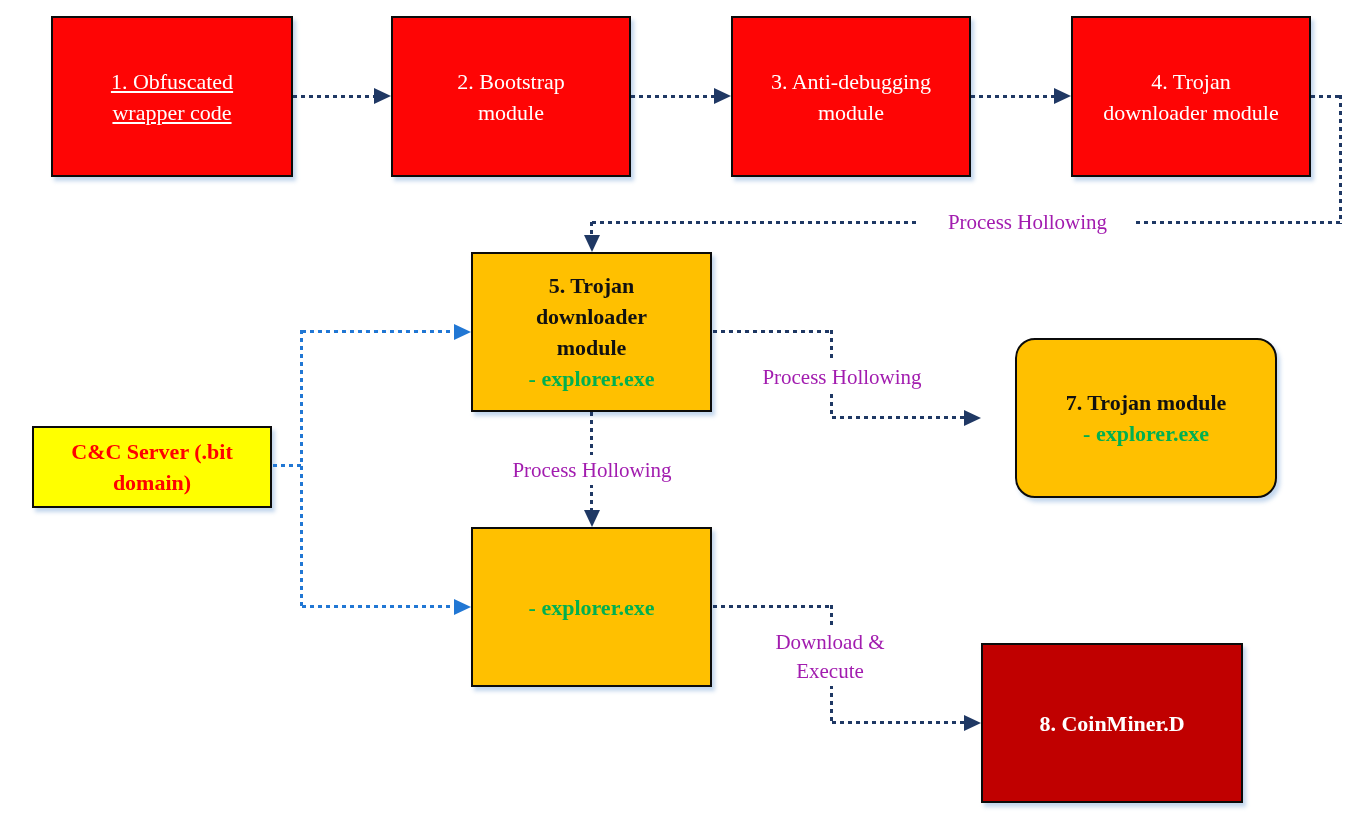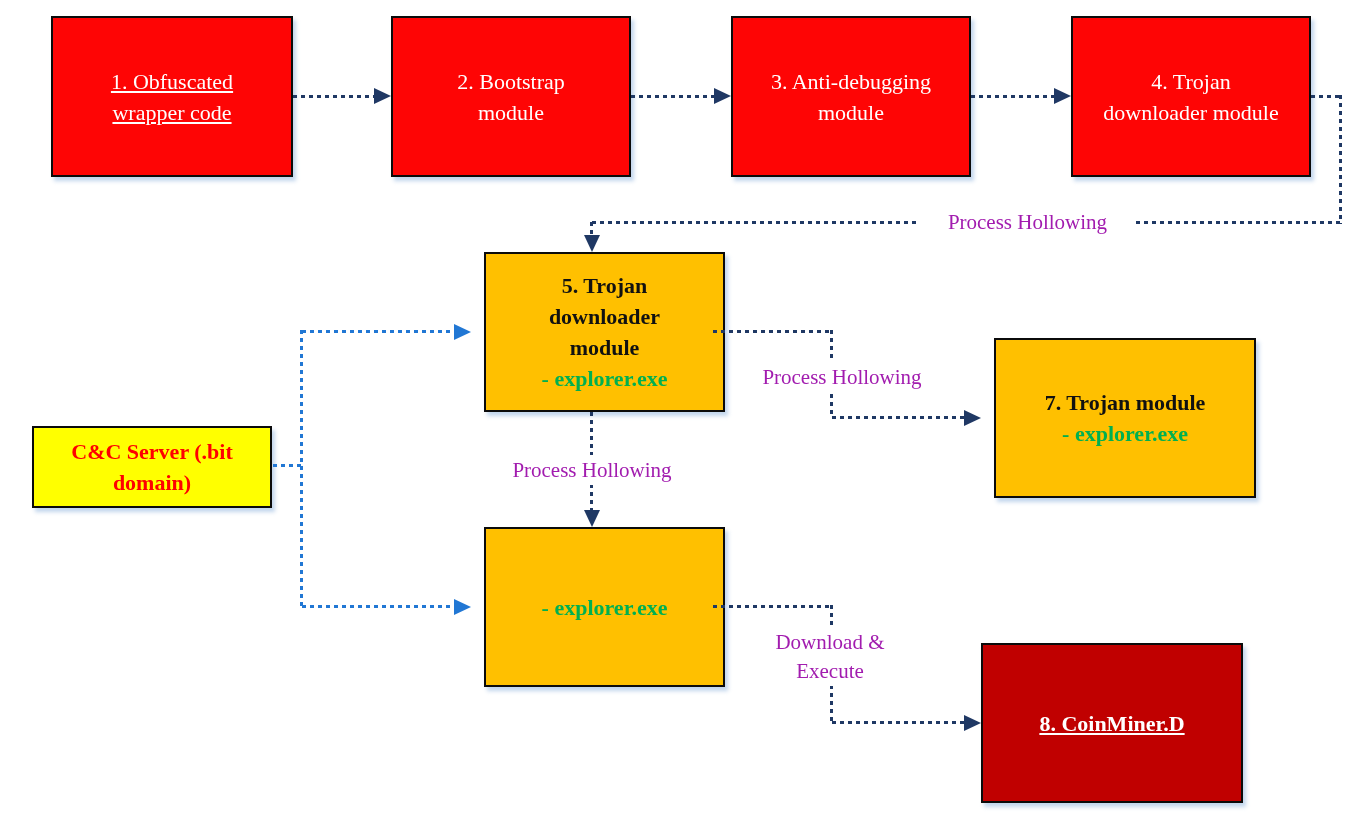--- a/index.html
+++ b/index.html
@@ -22,22 +22,22 @@
     align-items: center;
     justify-content: center;
     text-align: center;
     box-shadow: 3px 4px 4px rgba(120, 165, 215, 0.45);
     font-size: 22px;
     line-height: 31px;
   }
   .box .inner { width: 100%; }
   .box .inner.narrow { max-width: 176px; margin: 0 auto; }
   .box-red      { background: #fe0505; color: #ffffff; font-weight: 400; }
-  .box-gold     { background: #ffc000; color: #111111; font-weight: 700; margin-left: 13px; }
-  .box-darkred  { background: #c00000; color: #ffffff; font-weight: 700; text-decoration: underline; }
+  .box-gold     { background: #ffc000; color: #111111; font-weight: 700; }
+  .box-darkred  { background: #c00000; color: #ffffff; font-weight: 700; }
   .box-yellow   { background: #ffff00; color: #ff0000; font-weight: 700; }
   .subtitle     { color: #00b050; font-weight: 700; }
   .nowrap       { white-space: nowrap; }
 
   
   .hline {
     position: absolute;
     height: 3px;
     background: repeating-linear-gradient(90deg, var(--c) 0 4px, transparent 4px 8px);
   }
@@ -89,21 +89,21 @@
 
   <div class="box box-gold" style="left:471px; top:252px; width:241px; height:160px;">
     <div class="inner narrow">5. Trojan downloader module</div>
     <div class="inner subtitle">- explorer.exe</div>
   </div>
 
   <div class="box box-gold" style="left:471px; top:527px; width:241px; height:160px;">
     <div class="inner subtitle">- explorer.exe</div>
   </div>
 
-  <div class="box box-gold" style="left:981px; top:338px; width:262px; height:160px;">
+  <div class="box box-gold" style="left:1015px; top:338px; width:262px; height:160px;border-radius:20px;">
     <div class="inner nowrap">7. Trojan module</div>
     <div class="inner subtitle">- explorer.exe</div>
   </div>
 
   <div class="box box-darkred" style="left:981px; top:643px; width:262px; height:160px;">
     <div class="inner nowrap">8. CoinMiner.D</div>
   </div>
 
   <div class="box box-yellow" style="left:32px; top:426px; width:240px; height:82px;">
     <div class="inner" style="max-width:200px; margin:8px auto;">C&amp;C Server (.bit domain)</div>

